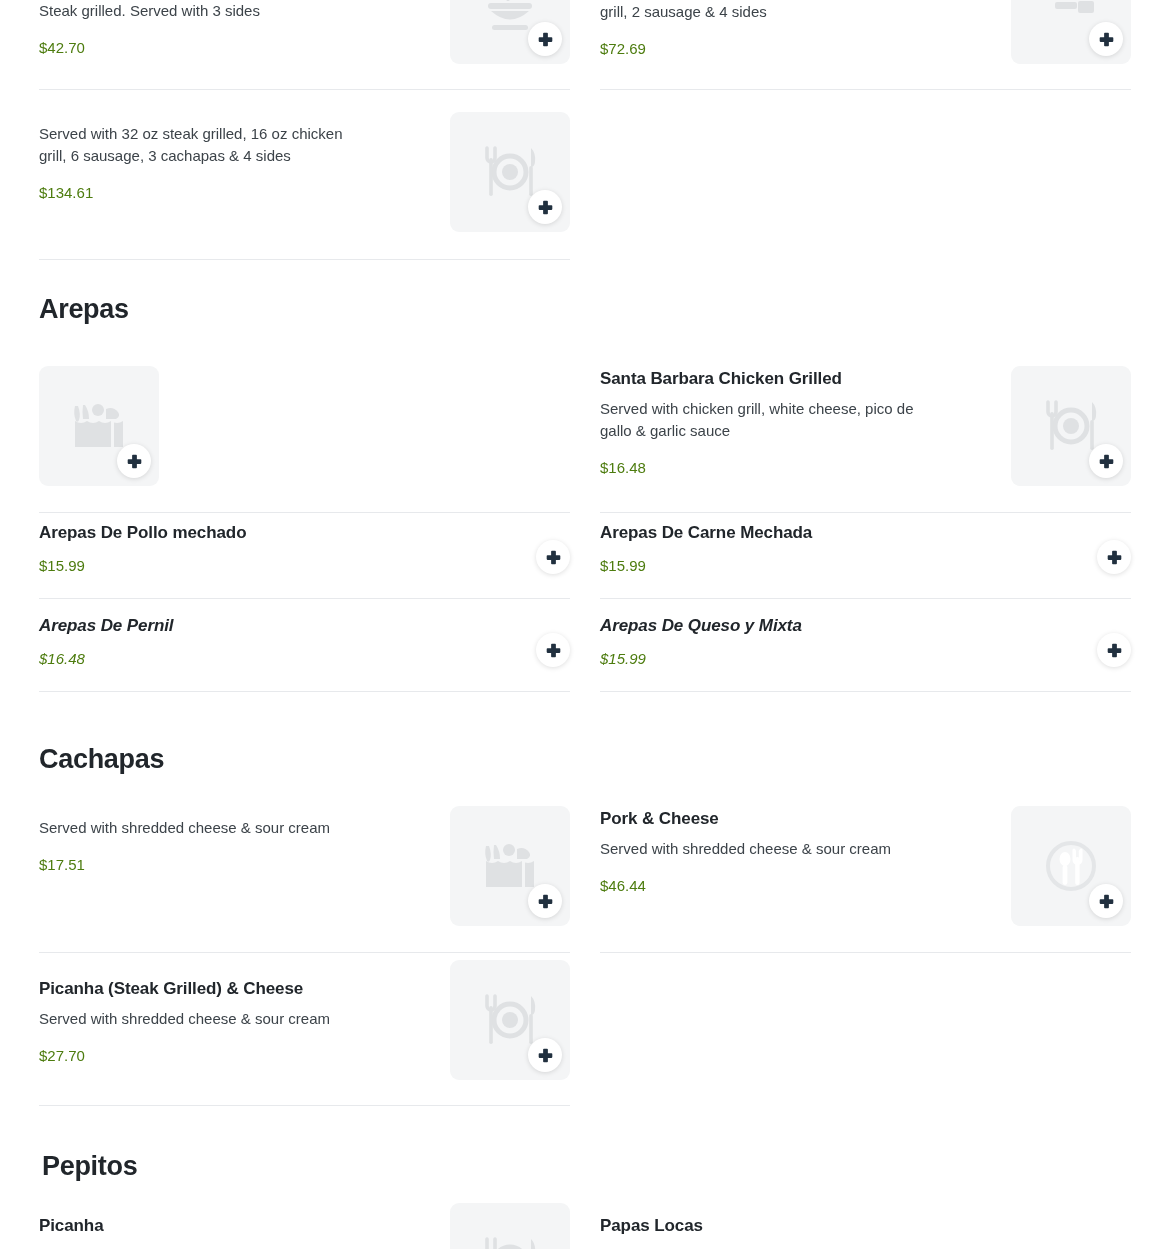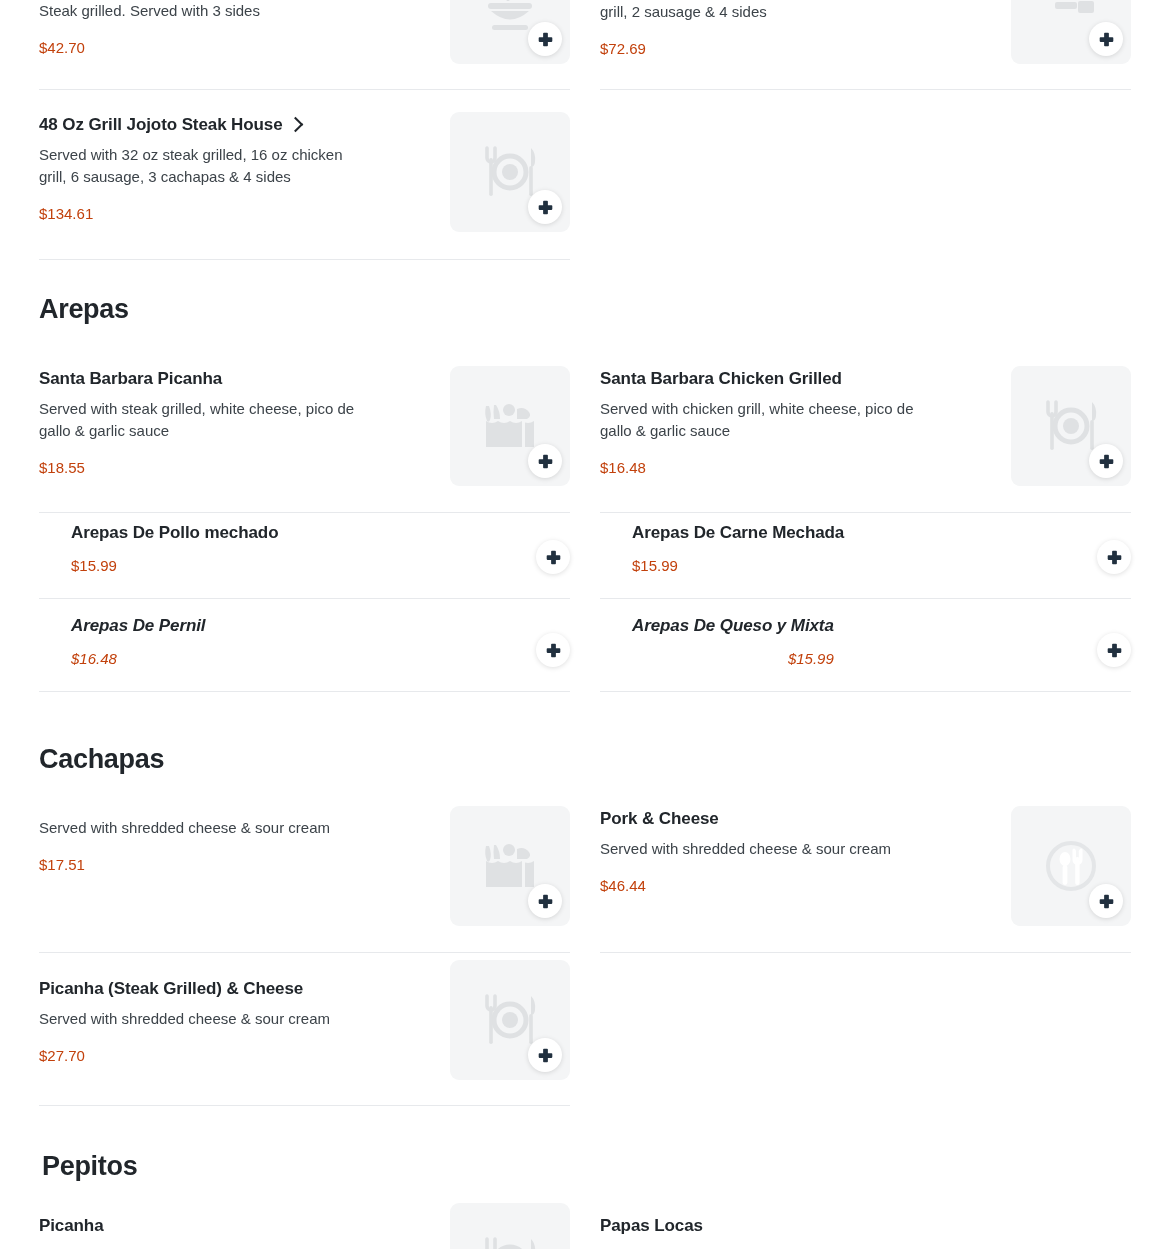--- a/index.html
+++ b/index.html
@@ -78,21 +78,21 @@
   .item-desc {
     font-size: 15px;
     color: #3c4349;
     line-height: 1.45;
     margin-top: 9px;
     max-width: 320px;
   }
 
   .item-price {
     font-size: 15px;
-    color: #c2410c;
+    color: #4d7c0f;
     margin-top: 17px;
   }
 
   
   .thumb {
     position: relative;
     width: 120px;
     height: 120px;
     border-radius: 9px;
     background: #f4f5f6;
@@ -125,21 +125,21 @@
   .add-btn.bare {
     position: static;
     box-shadow: 0 1px 5px rgba(0,0,0,0.13);
     margin-top: 18px;
   }
 
   .add-btn svg { display: block; }
 
   
   .menu-item.compact { align-items: flex-start; padding-bottom: 24px; }
-  .menu-item.compact .item-text { padding-top: 0; margin-left: 32px; }
+  .menu-item.compact .item-text { padding-top: 0; }
   .menu-item.compact .item-price { margin-top: 14px; }
 
   .spacer-cell { }
 </style>
 </head>
 <body>
 
 <div class="page">
 
   <div class="items-grid" style="position:absolute; left:39px; top:-56px; width:1092px;">
@@ -188,24 +188,20 @@
             <path d="M10 3.4h4c.6 0 1 .4 1 1V9h4.6c.6 0 1 .4 1 1v4c0 .6-.4 1-1 1H15v4.6c0 .6-.4 1-1 1h-4c-.6 0-1-.4-1-1V15H4.4c-.6 0-1-.4-1-1v-4c0-.6.4-1 1-1H9V4.4c0-.6.4-1 1-1z" fill="#21303f"></path>
           </svg>
         </button>
       </div>
     </div>
   </div>
 
   <div class="items-grid" style="position:absolute; left:39px; top:112px; width:1092px;">
     <div class="menu-item" style="min-height:148px;">
       <div class="item-text">
-        <div class="item-title">
-          <span>48 Oz Grill Jojoto Steak House</span>
-          <span class="chevron-right"></span>
-        </div>
         <div class="item-desc">Served with 32 oz steak grilled, 16 oz chicken grill, 6 sausage, 3 cachapas &amp; 4 sides</div>
         <div class="item-price">$134.61</div>
       </div>
       <div class="thumb">
         <svg width="62" height="62" viewBox="0 0 62 62">
           <circle cx="31" cy="31" r="16" fill="none" stroke="#dfe1e3" stroke-width="5"></circle>
           <circle cx="31" cy="31" r="8" fill="#dfe1e3"></circle>
           <path d="M8 7 v10 a4 4 0 0 0 8 0 V7" stroke="#dfe1e3" stroke-width="3.6" fill="none" stroke-linecap="round"></path>
           <rect x="10.2" y="17" width="3.6" height="38" rx="1.8" fill="#dfe1e3"></rect>
           <path d="M52 7 q5 5 4 14 q-0.5 5 -4 5 z" fill="#dfe1e3"></path>
@@ -219,27 +215,20 @@
       </div>
     </div>
     <div class="spacer-cell"></div>
   </div>
 
   <h2 class="section-heading" style="position:absolute; left:39px; top:295px;">Arepas</h2>
 
   <div class="items-grid" style="position:absolute; left:39px; top:366px; width:1092px;">
 
     <div class="menu-item" style="min-height:147px;">
-      <div class="item-text">
-        <div class="item-title">
-          <span>Santa Barbara Picanha</span>
-        </div>
-        <div class="item-desc">Served with steak grilled, white cheese, pico de gallo &amp; garlic sauce</div>
-        <div class="item-price">$18.55</div>
-      </div>
       <div class="thumb">
         <svg width="58" height="58" viewBox="0 0 58 58">
           <path d="M8 9 q3 8 1 14 q-1 3 -3 1 q-3-7 -1-15 z" fill="#dfe1e3"></path>
           <path d="M15 8 q4 6 4 14 h-6 q-1-8 0-14 z" fill="#dfe1e3"></path>
           <ellipse cx="28" cy="13" rx="6" ry="6" fill="#dfe1e3"></ellipse>
           <path d="M36 12 q7-3 12 3 q3 4 -2 7 h-10 z" fill="#dfe1e3"></path>
           <path d="M5 24 q6 4 12 0 q6 4 12 0 q6 4 12 0 q6 4 12 0 v26 h-48 z" fill="#dfe1e3"></path>
           <rect x="41" y="24" width="3" height="26" fill="#f4f5f6"></rect>
         </svg>
         <button class="add-btn" aria-label="add">
@@ -312,21 +301,21 @@
           <span>Arepas De Pernil</span>
         </div>
         <div class="item-price">$16.48</div>
       </div>
       <button class="add-btn bare" aria-label="add">
         <svg width="19" height="19" viewBox="0 0 24 24">
           <path d="M10 3.4h4c.6 0 1 .4 1 1V9h4.6c.6 0 1 .4 1 1v4c0 .6-.4 1-1 1H15v4.6c0 .6-.4 1-1 1h-4c-.6 0-1-.4-1-1V15H4.4c-.6 0-1-.4-1-1v-4c0-.6.4-1 1-1H9V4.4c0-.6.4-1 1-1z" fill="#21303f"></path>
         </svg>
       </button>
     </div>
-    <div class="menu-item compact" style="min-height:69px;text-align:right;">
+    <div class="menu-item compact" style="min-height:69px;">
       <div class="item-text">
         <div class="item-title">
           <span>Arepas De Queso y Mixta</span>
         </div>
         <div class="item-price">$15.99</div>
       </div>
       <button class="add-btn bare" aria-label="add">
         <svg width="19" height="19" viewBox="0 0 24 24">
           <path d="M10 3.4h4c.6 0 1 .4 1 1V9h4.6c.6 0 1 .4 1 1v4c0 .6-.4 1-1 1H15v4.6c0 .6-.4 1-1 1h-4c-.6 0-1-.4-1-1V15H4.4c-.6 0-1-.4-1-1v-4c0-.6.4-1 1-1H9V4.4c0-.6.4-1 1-1z" fill="#21303f"></path>
         </svg>

